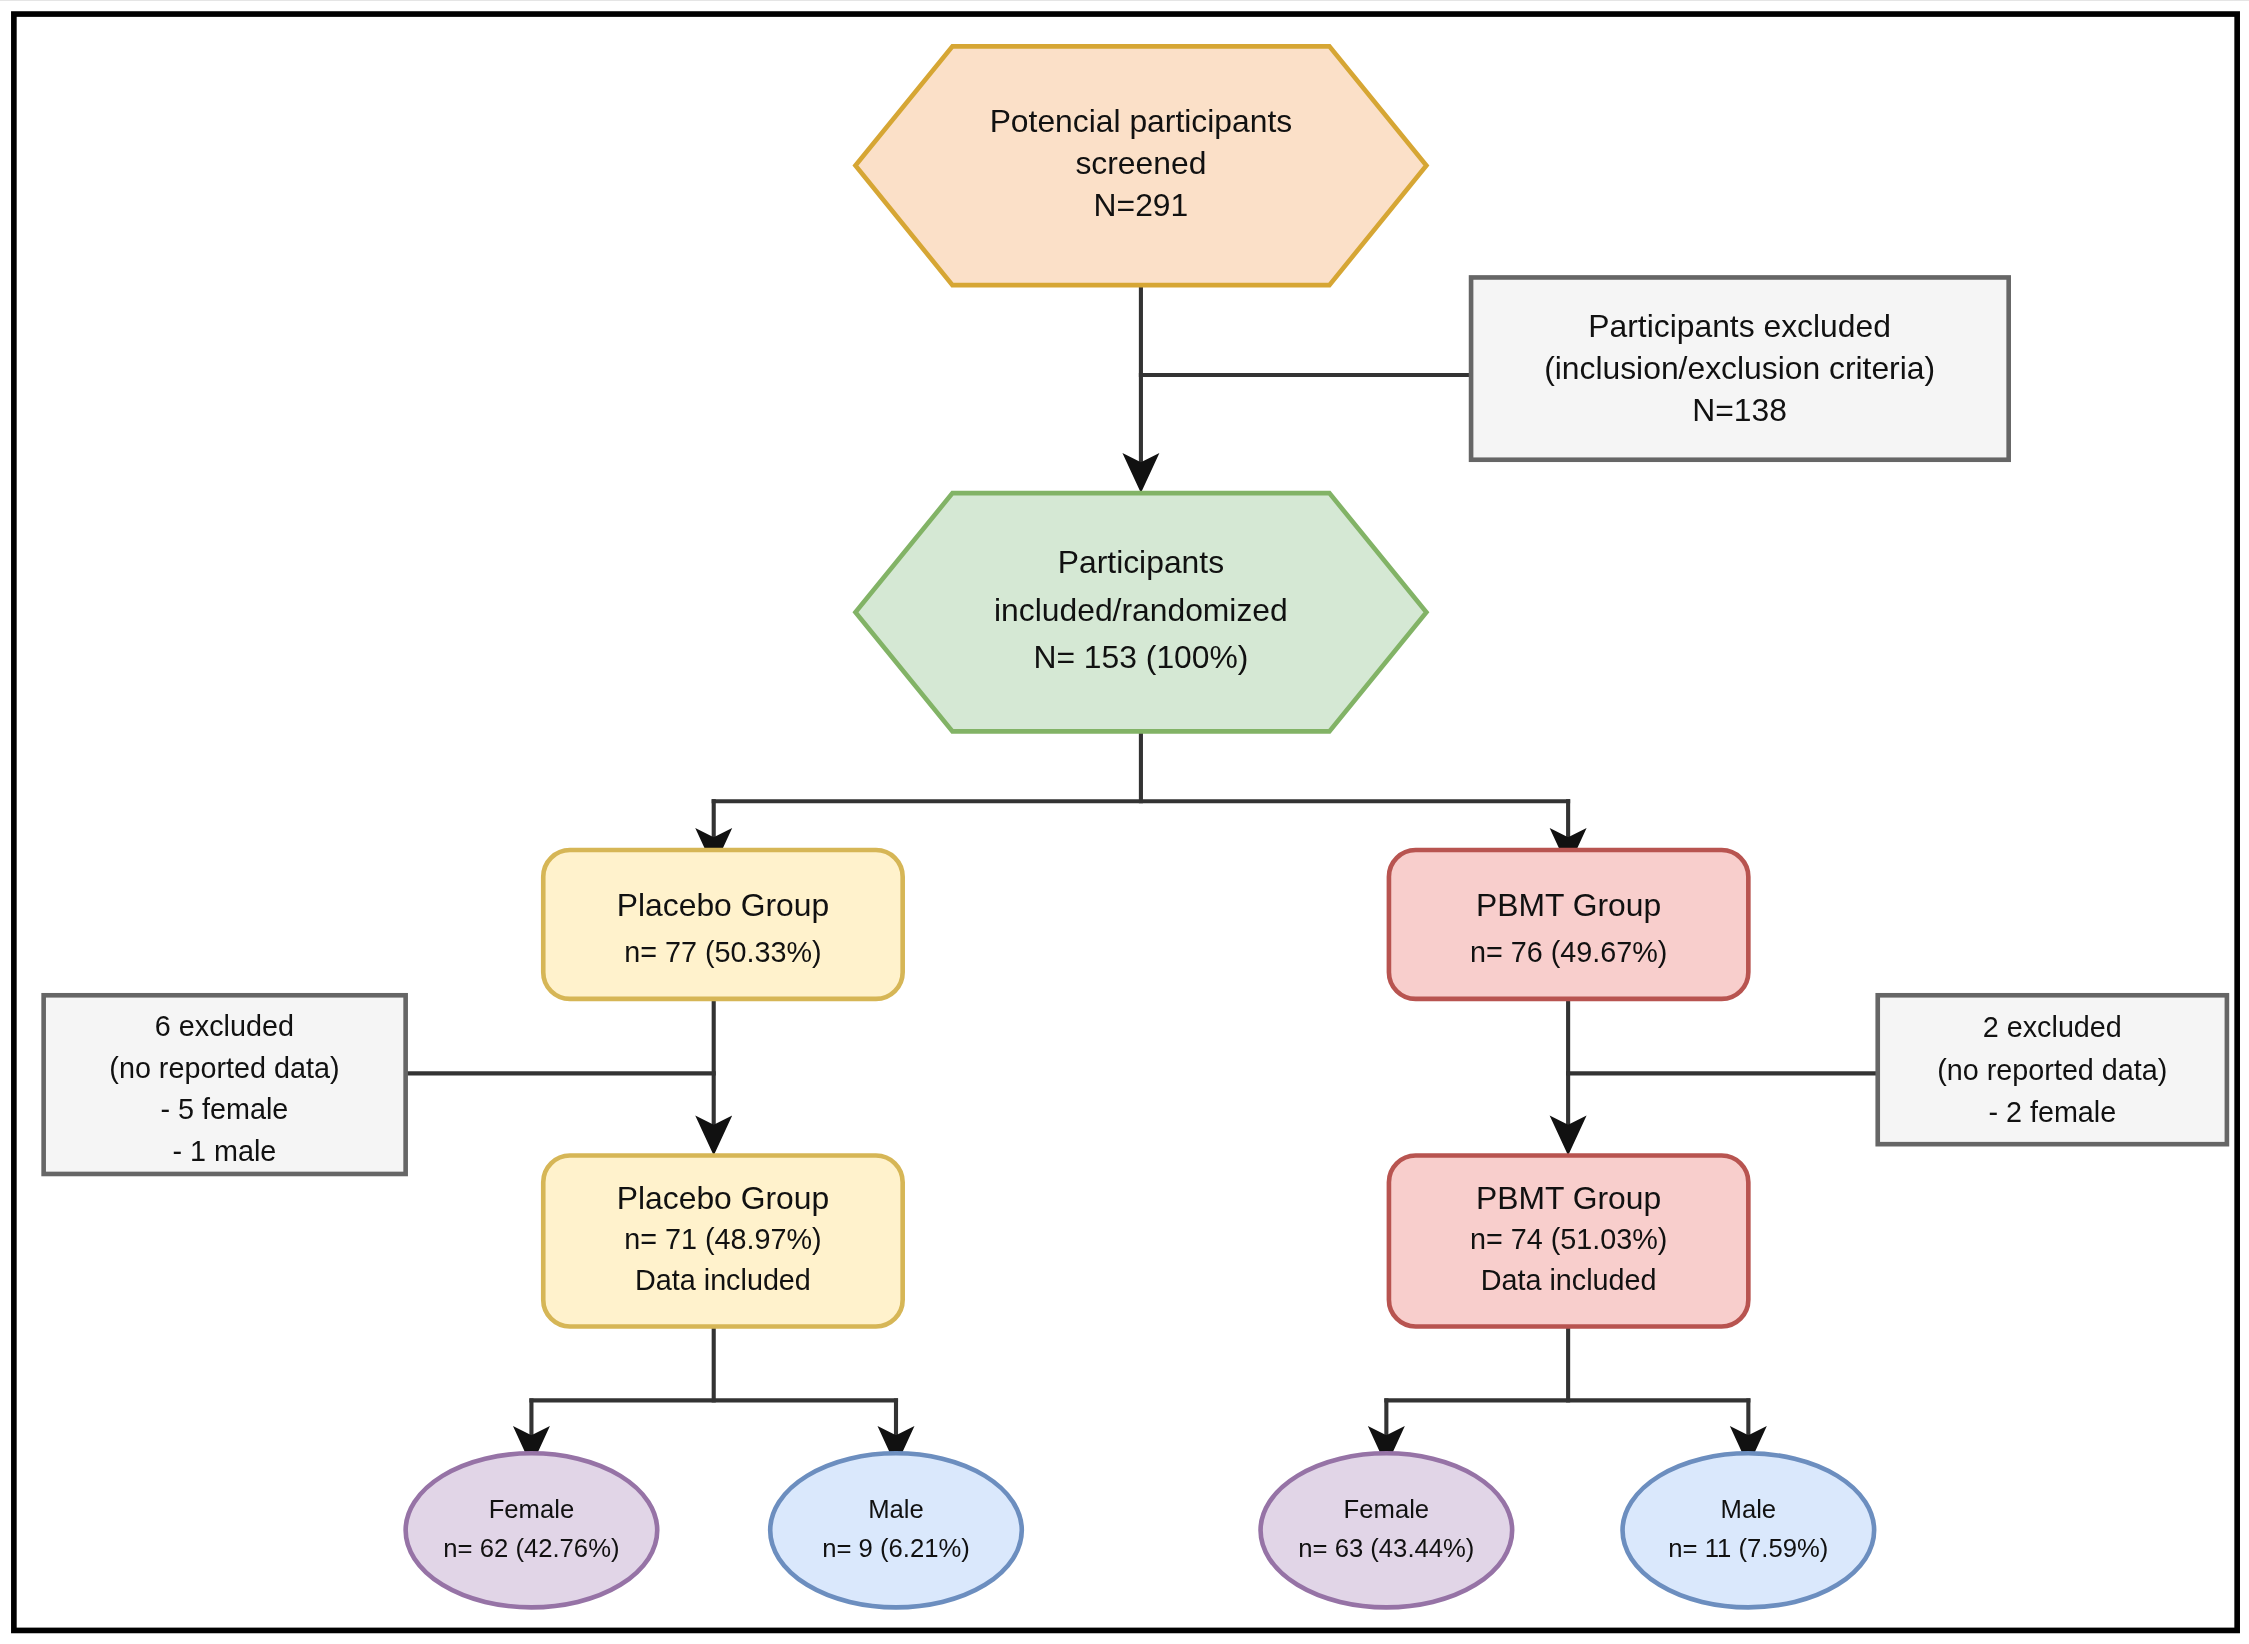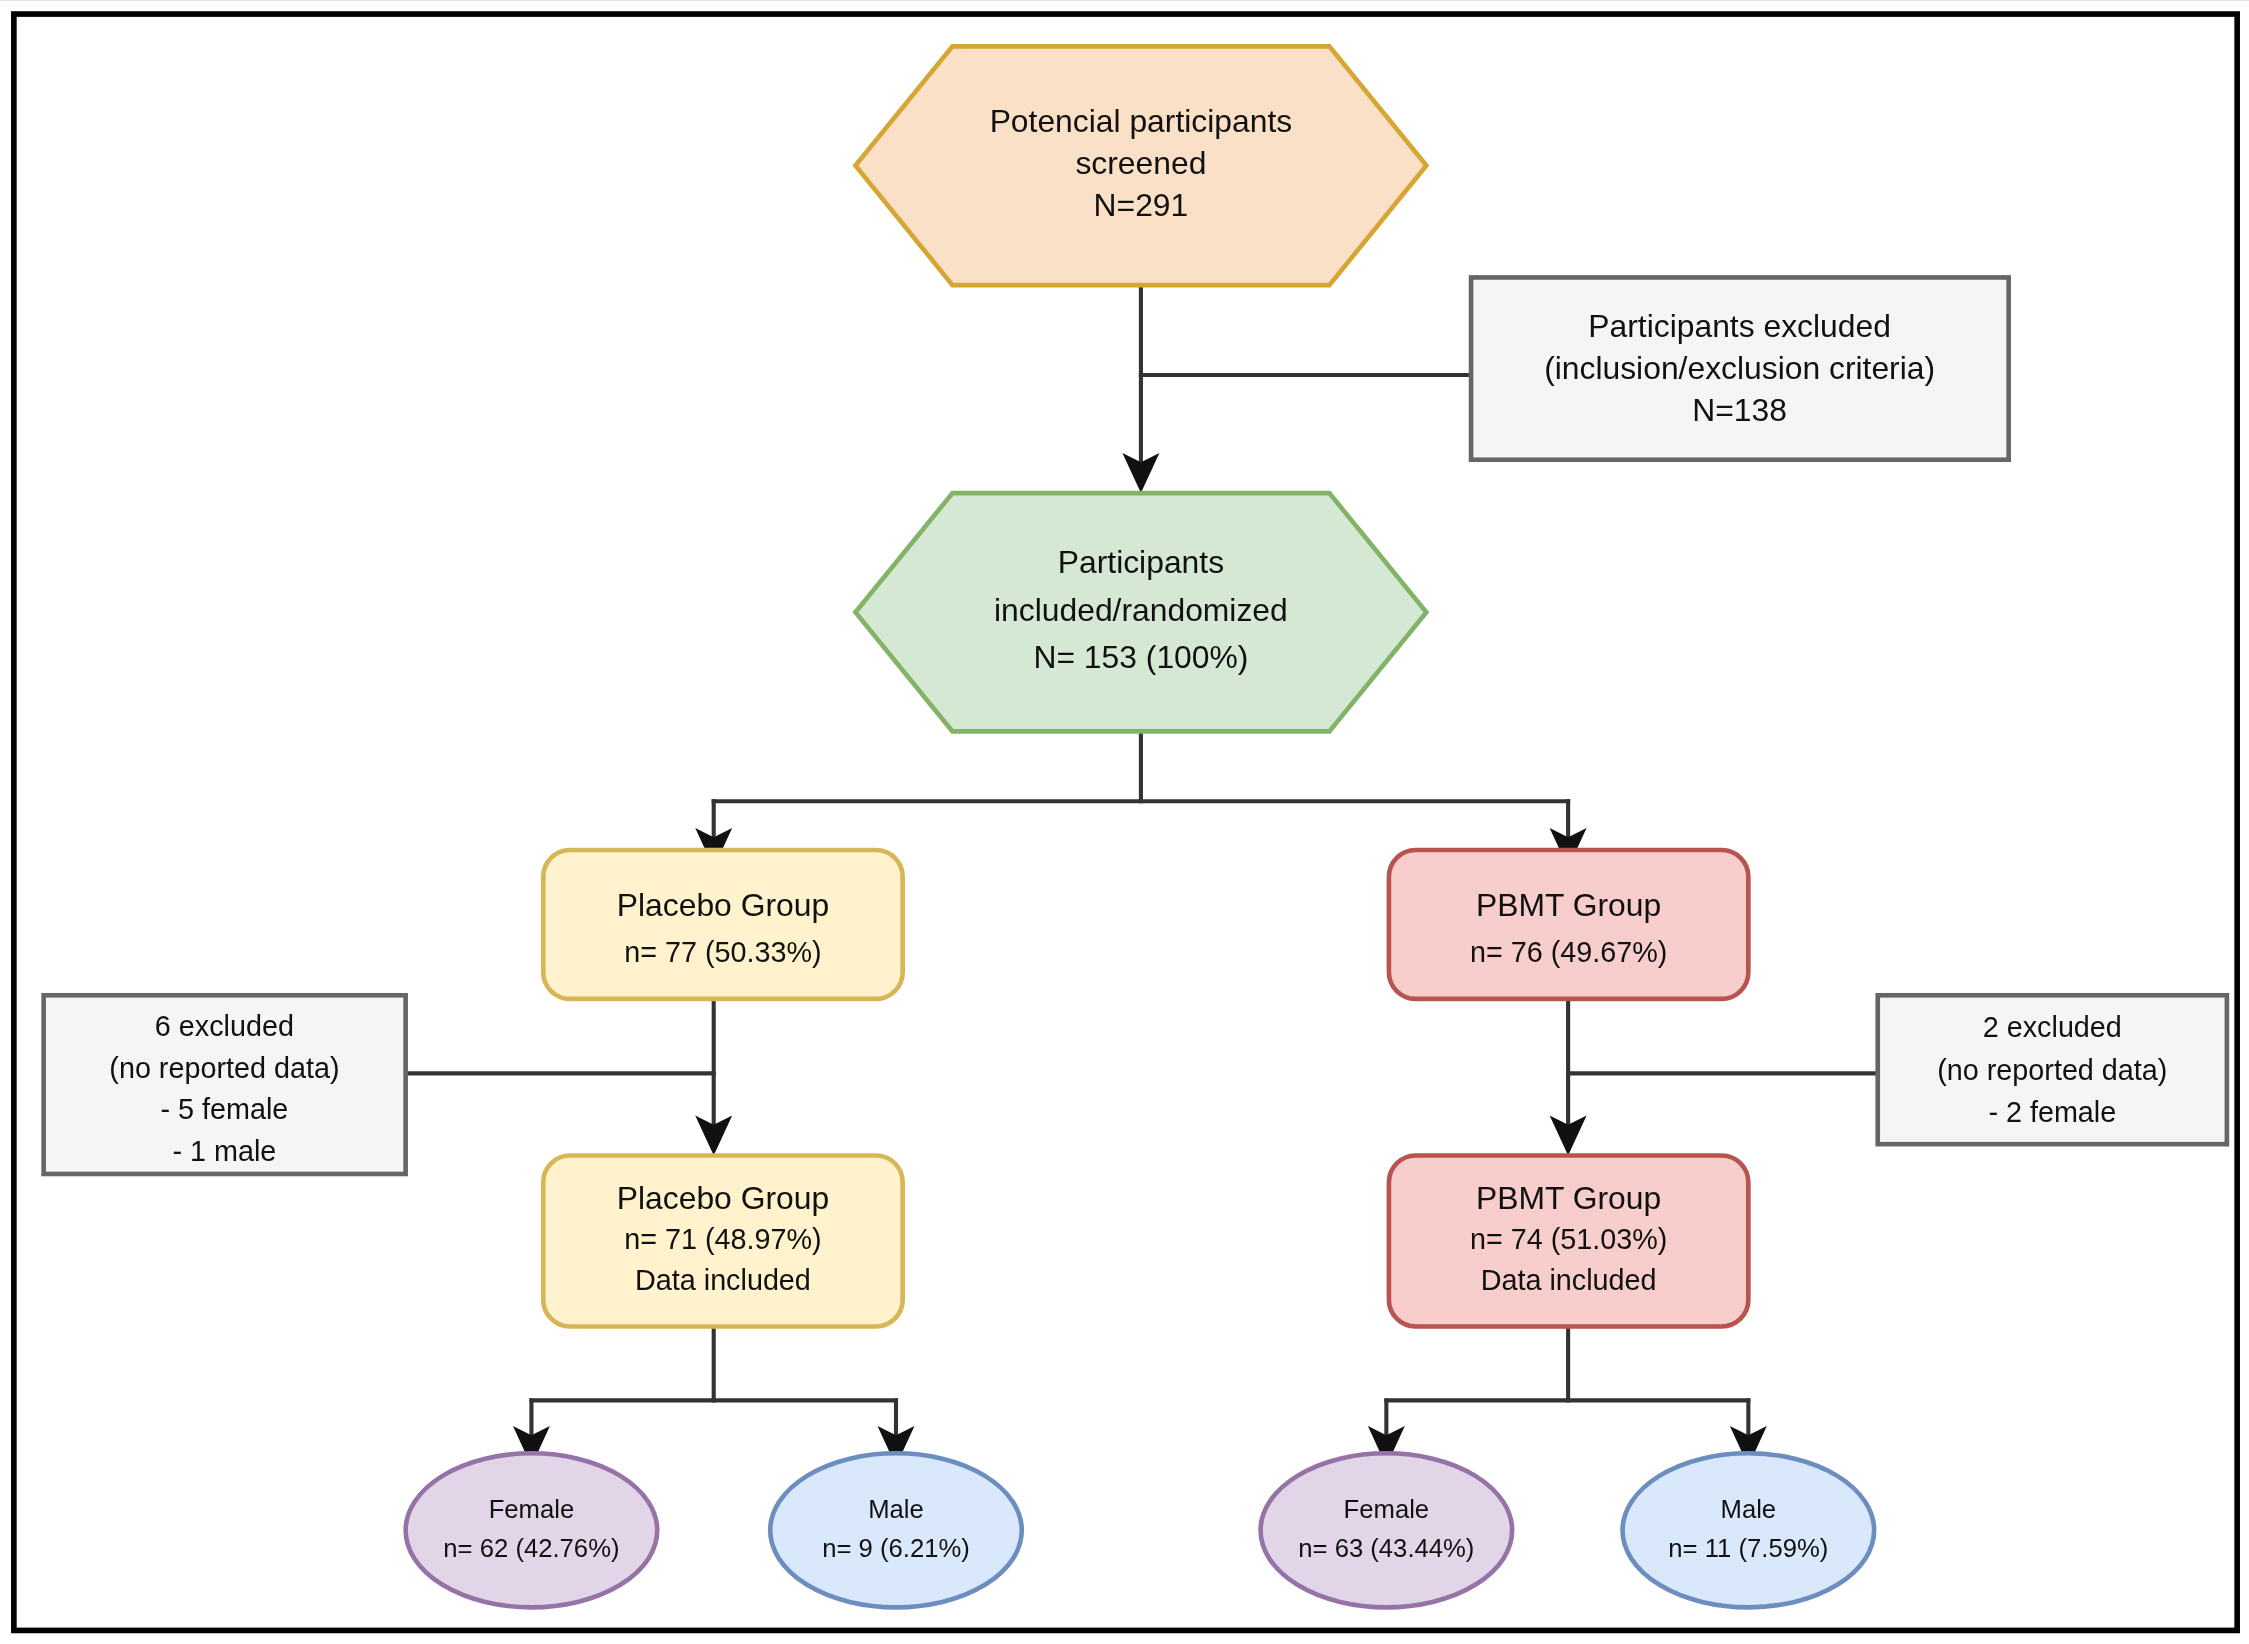--- a/index.html
+++ b/index.html
@@ -10,21 +10,21 @@
   body {
     width: 2250px;
     height: 1645px;
     font-family: "Liberation Sans", sans-serif;
     overflow: hidden;
   }
   #figure-root {
     position: relative;
     width: 2250px;
     height: 1211px;
-    background: #4d7c0f;
+    background: #737373;
   }
   #flow-svg {
     display: block;
     width: 2250px;
     height: 1645px;
   }
   .node-label {
     font-family: "Liberation Sans", sans-serif;
     fill: #111111;
     text-anchor: middle;

